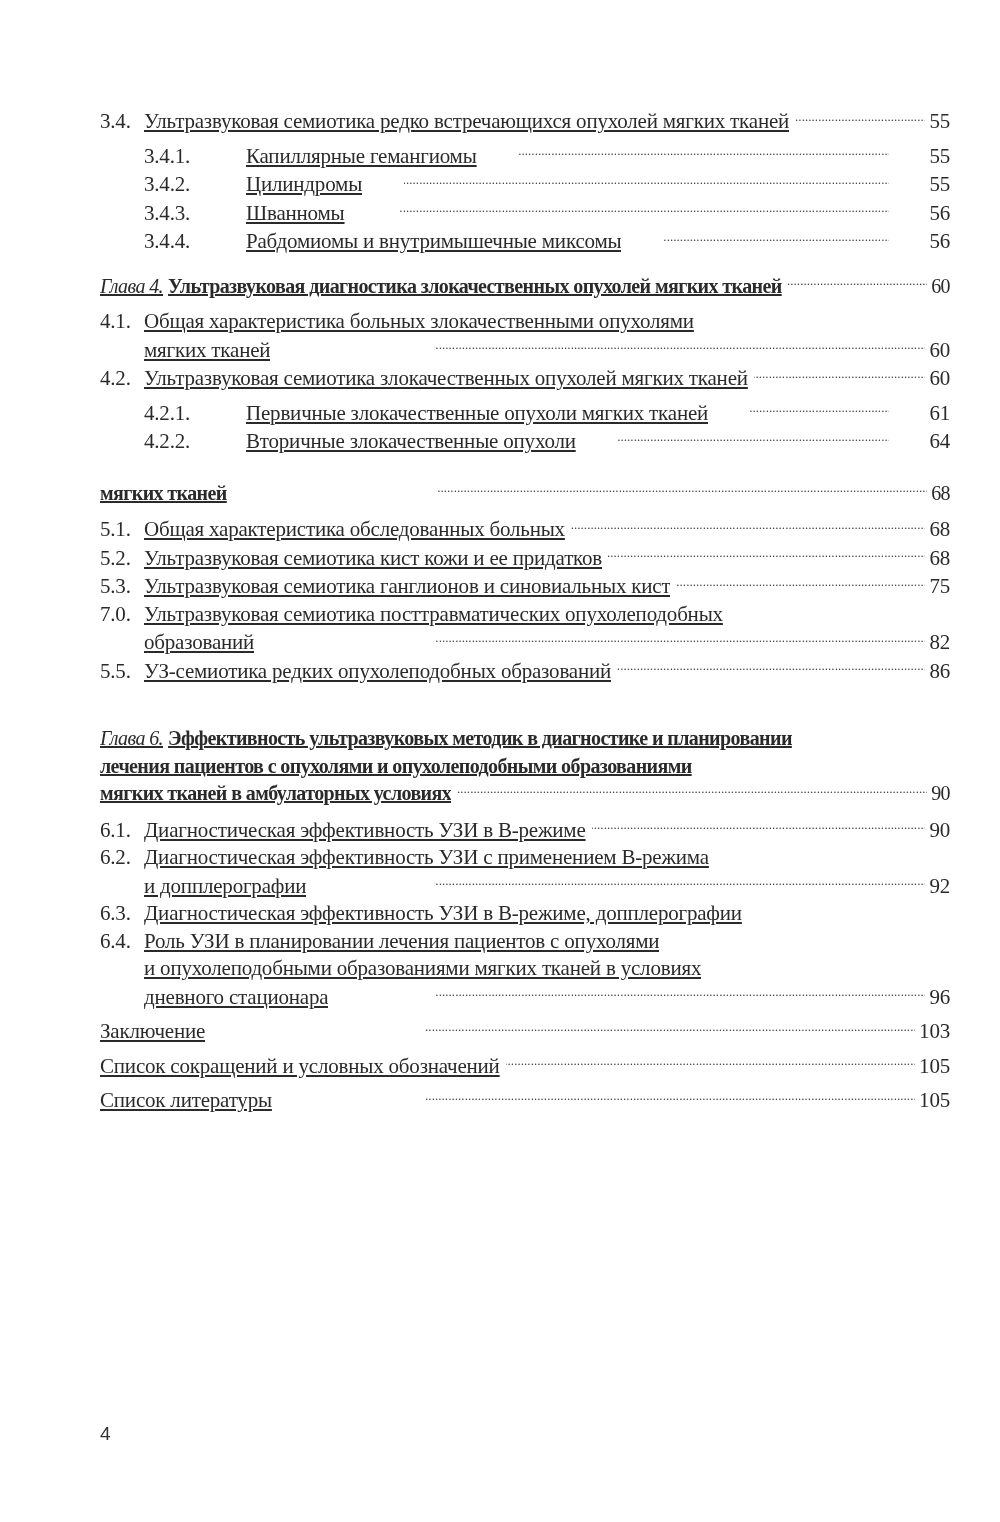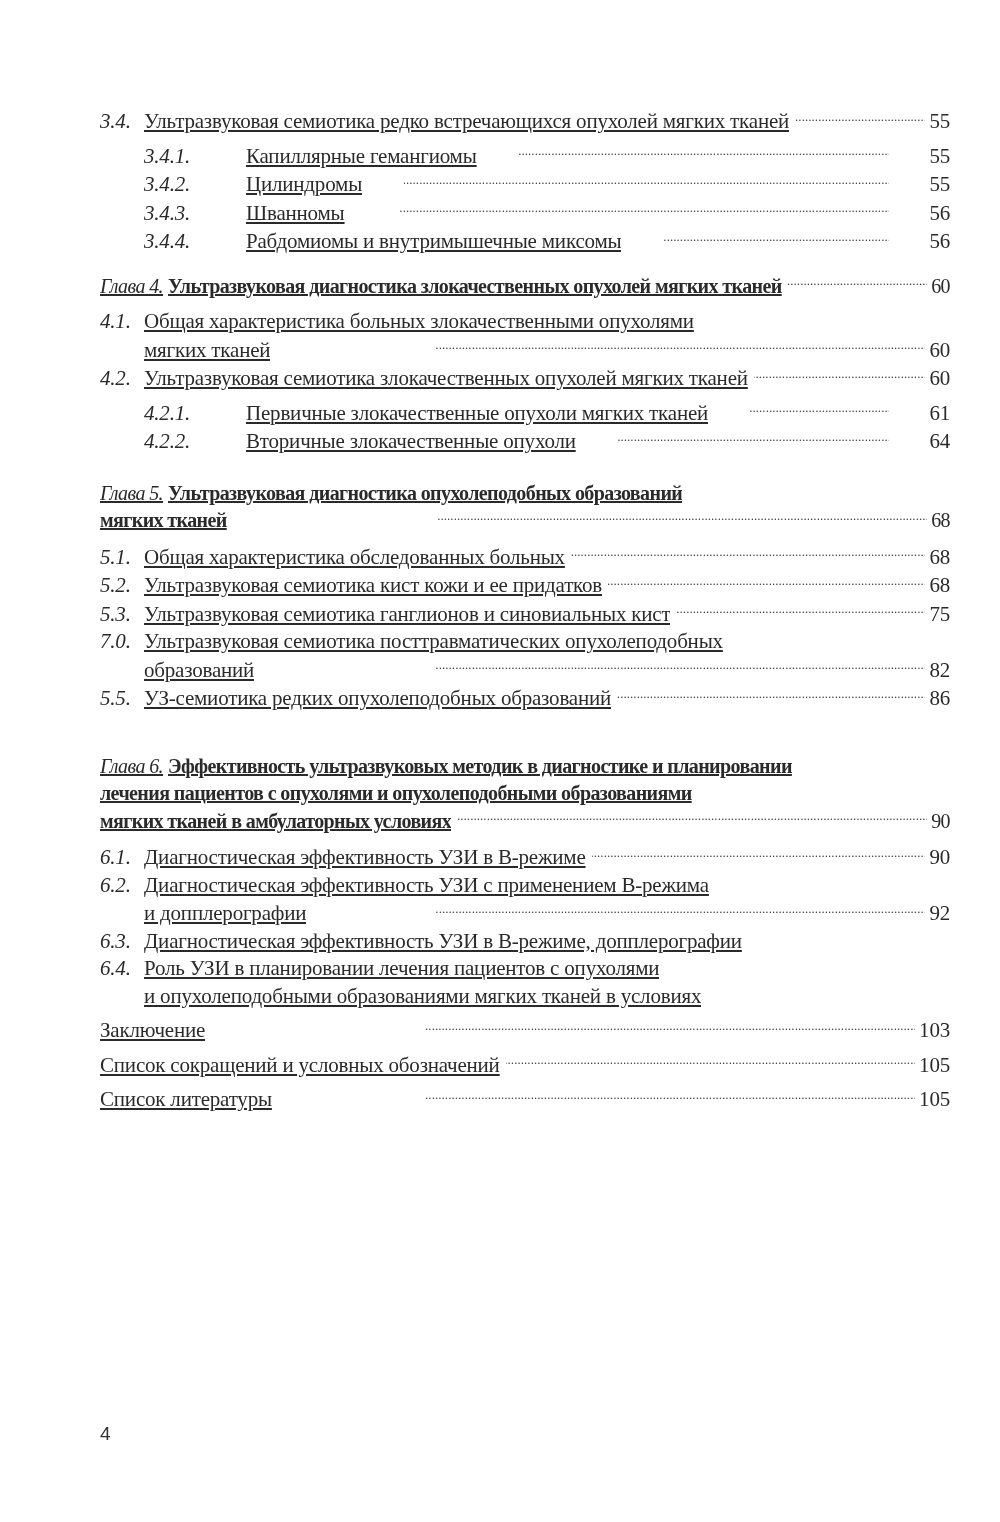--- a/index.html
+++ b/index.html
@@ -1,21 +1,21 @@
 <!DOCTYPE html>
 <html><head>
 <meta charset="utf-8">
 <style>
   html, body { margin: 0; padding: 0; background: #ffffff; }
   body { width: 1000px; height: 1522px; position: relative; overflow: hidden;
          font-family: "Liberation Serif", "DejaVu Serif", serif; color: #2a2a2a; }
   .toc { position: absolute; left: 100px; top: 107px; width: 850px; }
   .row { display: flex; align-items: baseline; font-size: 21px; line-height: 27.5px;
          letter-spacing: -0.2px; white-space: nowrap; }
-  .row .num { flex: 0 0 auto; font-style: italic; }
+  .row .num { flex: 0 0 auto; }
   .row .txt { flex: 0 1 auto; overflow: hidden; text-decoration: underline; }
   .row .dots { flex: 1 1 auto; overflow: hidden; margin: 0 4px 0 6px; position: relative; height: 1em; }
   .row .dots::before { content: ". . . . . . . . . . . . . . . . . . . . . . . . . . . . . . . . . . . . . . . . . . . . . . . . . . . . . . . . . . . . . . . . . . . . . . . . . . . . . . . . . . . . . . . . . . . . . . . . . . . . . . . . . . . . . . . . . . . . . . . . . . . . . . . . . . . . . . . . . . . . . . . . . . . . . ";
          position: absolute; right: 0; bottom: -2px; font-size: 13px; letter-spacing: -1.6px; white-space: nowrap; color: #444; }
   .row .page { flex: 0 0 auto; text-align: right; }
   .row.cont { padding-left: 44px; }
   .row.sub { padding-left: 44px; gap: 36px; }
   .row .num.sec { width: 44px; display: inline-block; }
   .row .num.subsec { width: 66px; display: inline-block; }
   .chapter { margin-top: 17px; }
@@ -98,25 +98,20 @@
   </div>
   <div class="row sub">
     <span class="num subsec">4.2.2.</span>
     <span class="txt">Вторичные злокачественные опухоли</span>
     <span class="dots"></span>
     <span class="page">64</span>
   </div>
 
   <div class="chapter" style="margin-top:24px">
     <div class="row">
-      <span class="txt">
-        <span class="lbl">Глава 5.</span><span class="ttl">Ультразвуковая диагностика опухолеподобных образований</span>
-      </span>
-    </div>
-    <div class="row">
       <span class="txt ttl">мягких тканей</span>
       <span class="dots"></span>
       <span class="page">68</span>
     </div>
   </div>
   <div class="gap-m"></div>
   <div class="row">
     <span class="num sec">5.1.</span>
     <span class="txt">Общая характеристика обследованных больных</span>
     <span class="dots"></span>
@@ -185,20 +180,25 @@
     <span class="num sec">6.3.</span>
     <span class="txt">Диагностическая эффективность УЗИ в В-режиме, допплерографии</span>
   </div>
   <div class="row">
     <span class="num sec">6.4.</span>
     <span class="txt">Роль УЗИ в планировании лечения пациентов с опухолями</span>
   </div>
   <div class="row cont">
     <span class="txt">и опухолеподобными образованиями мягких тканей в условиях</span>
   </div>
+  <div class="row cont">
+    <span class="txt">дневного стационара</span>
+    <span class="dots"></span>
+    <span class="page">96</span>
+  </div>
 
   <div class="gap-s"></div>
   <div class="row">
     <span class="txt">Заключение</span>
     <span class="dots"></span>
     <span class="page">103</span>
   </div>
   <div class="gap-s"></div>
   <div class="row">
     <span class="txt">Список сокращений и условных обозначений</span>

